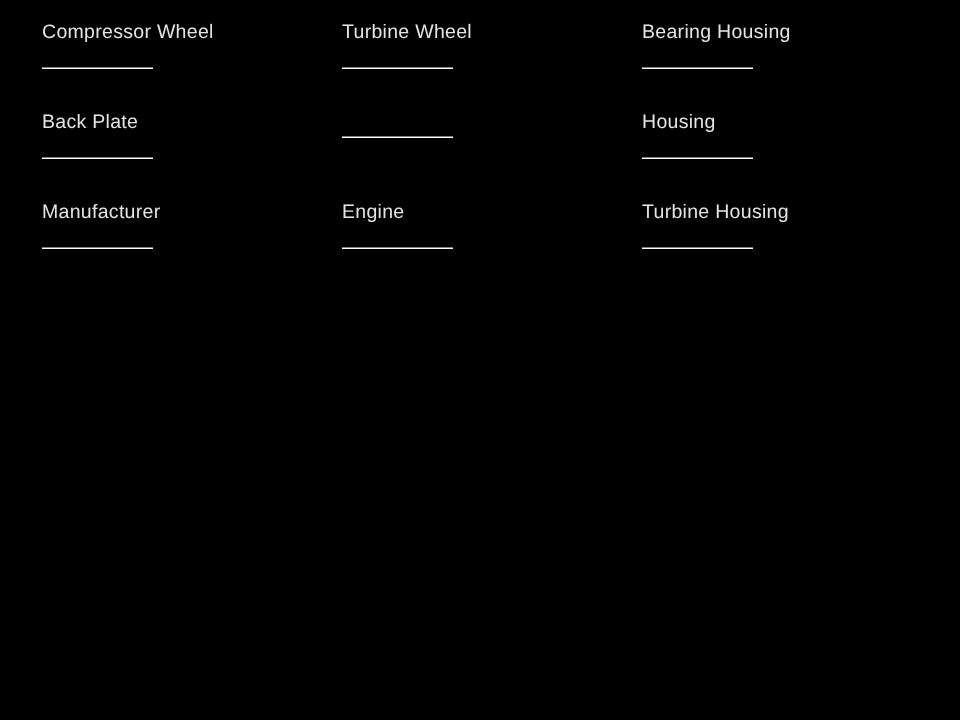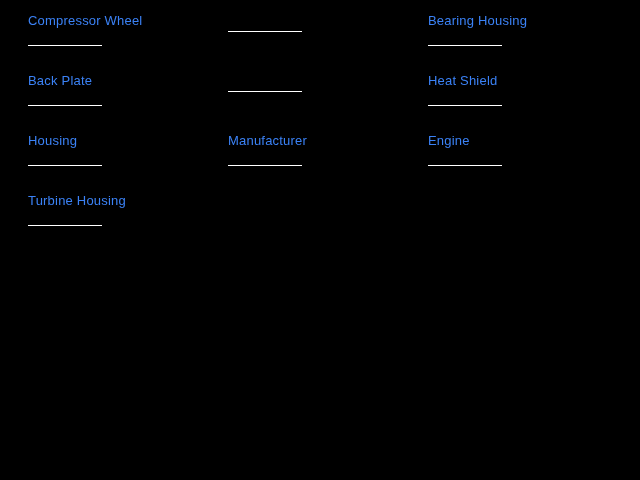--- a/index.html
+++ b/index.html
@@ -33,21 +33,21 @@
     box-sizing: border-box;
   }
   .field {
     height: 60px;
     box-sizing: border-box;
   }
   .field-label {
     font-size: 13px;
     line-height: 14px;
     letter-spacing: 0.2px;
-    color: #3b82f6;
+    color: #e5e5e5;
     white-space: nowrap;
   }
   .field-rule {
     margin-top: 17px;
     width: 74px;
     height: 0;
     border-top: 1px solid #ffffff;
   }
 </style>
 </head>
@@ -56,42 +56,39 @@
 <div class="screen">
 
   <div class="fields-grid">
 
     <div class="field">
       <div class="field-label">Compressor Wheel</div>
       <div class="field-rule"></div>
     </div>
 
     <div class="field">
+      <div class="field-label">Turbine Wheel</div>
       <div class="field-rule"></div>
     </div>
 
 
     <div class="field">
       <div class="field-label">Bearing Housing</div>
       <div class="field-rule"></div>
     </div>
 
     <div class="field">
       <div class="field-label">Back Plate</div>
       <div class="field-rule"></div>
     </div>
 
     <div class="field">
       <div class="field-rule"></div>
     </div>
 
-    <div class="field">
-      <div class="field-label">Heat Shield</div>
-      <div class="field-rule"></div>
-    </div>
 
     <div class="field">
       <div class="field-label">Housing</div>
       <div class="field-rule"></div>
     </div>
 
     <div class="field">
       <div class="field-label">Manufacturer</div>
       <div class="field-rule"></div>
     </div>

